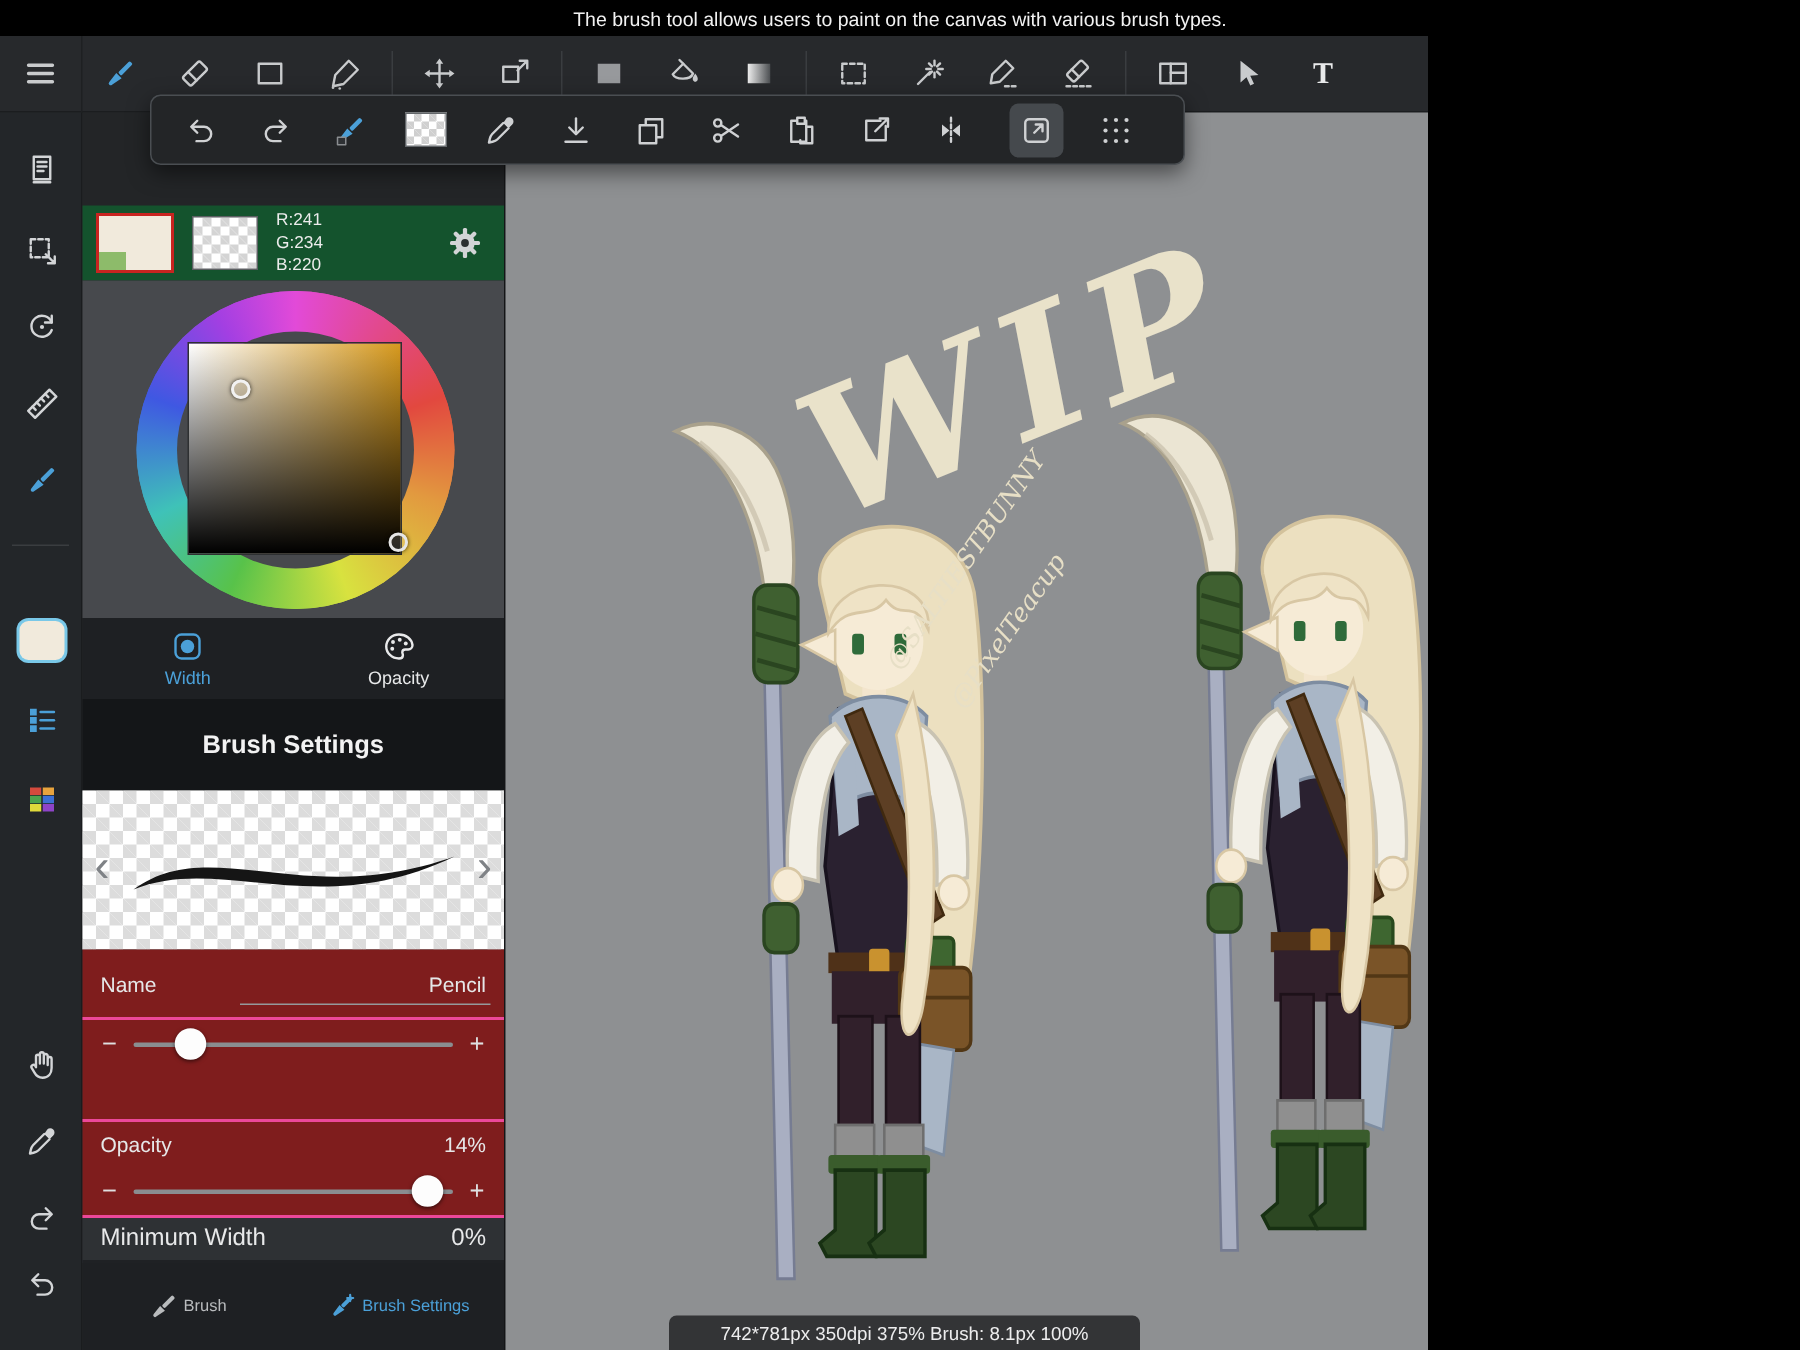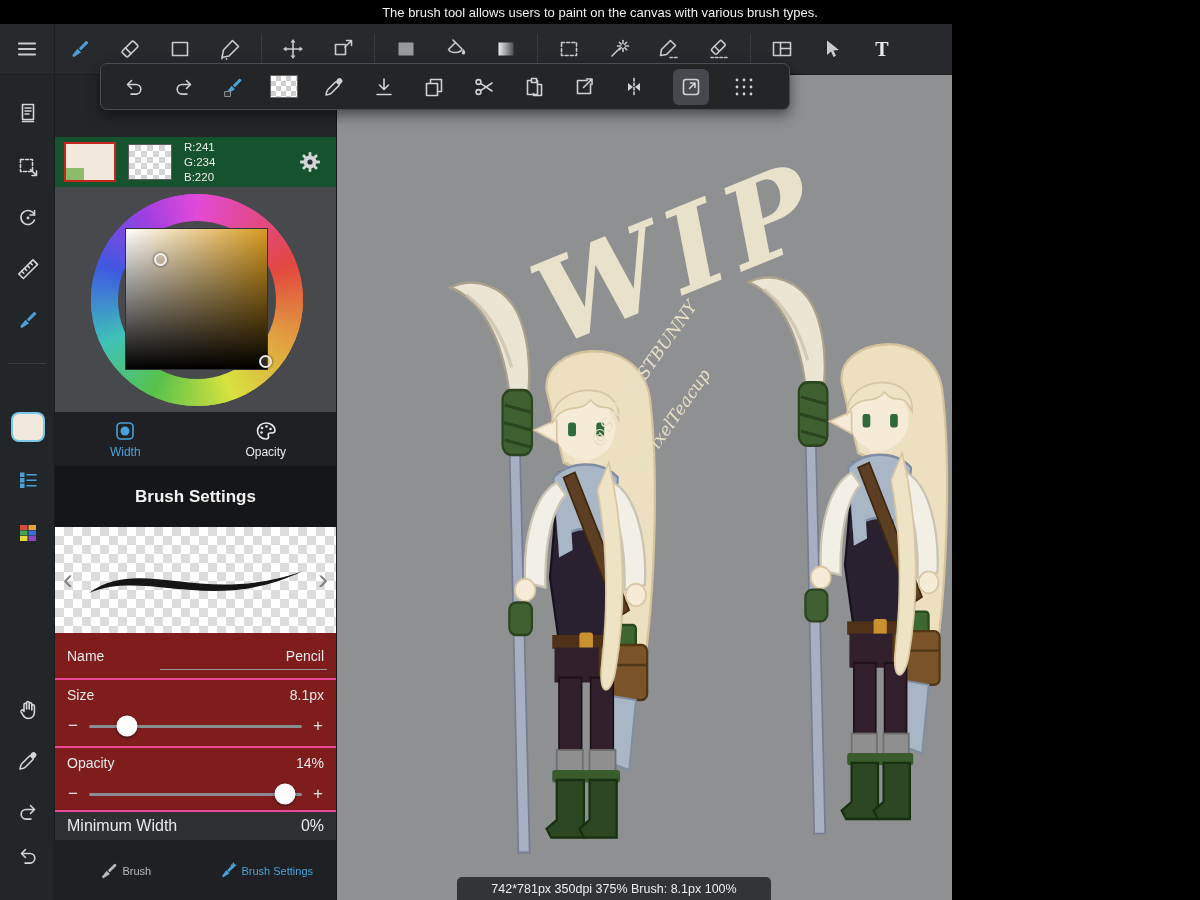--- a/index.html
+++ b/index.html
@@ -94,21 +94,21 @@
         background:#fdfdfd;box-shadow:0 1px 3px rgba(0,0,0,.6)}
   .p-minw{height:30px;display:flex;align-items:center;justify-content:space-between;padding:0 12px;background:#2e3134;border-bottom:2px solid #1f2124}
 
   .p-btabs{flex:1;background:#1e2023;display:flex}
   .btab{flex:1;display:flex;flex-direction:row;align-items:center;justify-content:center;gap:3px;cursor:pointer}
   .btab .lbl{font-size:11px;color:#b9bbbd}
   .btab.sel .lbl{color:#4ba0d8}
 
   
   .canvas{position:absolute;left:337px;top:75px;width:863px;height:825px;background:#8e9092;overflow:hidden}
-  .status{position:absolute;left:120px;bottom:0;width:314px;height:23px;background:rgba(43,45,47,.92);
+  .status{position:absolute;left:109px;bottom:0;width:314px;height:23px;background:rgba(43,45,47,.92);
           border-radius:5px 5px 0 0;color:#ededee;font-size:12.5px;display:flex;align-items:center;justify-content:center}
   .float-btn{position:absolute;top:13px;right:11px;width:55px;height:55px;border-radius:50%;background:#282a2c;
              display:flex;align-items:center;justify-content:center;box-shadow:0 2px 6px rgba(0,0,0,.4);cursor:pointer}
 </style>
 </head>
 <body>
 
 <div class="app">
 
   <div class="banner">
@@ -504,24 +504,20 @@
       </svg>
       <span class="arrow r">›</span>
     </div>
 
     <div class="prow p-name">
       <span>Name</span>
       <span>Pencil</span>
     </div>
 
     <div class="prow p-size">
-      <div class="row-top">
-        <span>Size</span>
-        <span>8.1px</span>
-      </div>
       <div class="slider">
         <span class="pm">−</span>
         <div class="track">
             <div class="knob" style="left:18%"></div>
           </div>
         <span class="pm">+</span>
       </div>
     </div>
 
     <div class="prow p-opacity">

